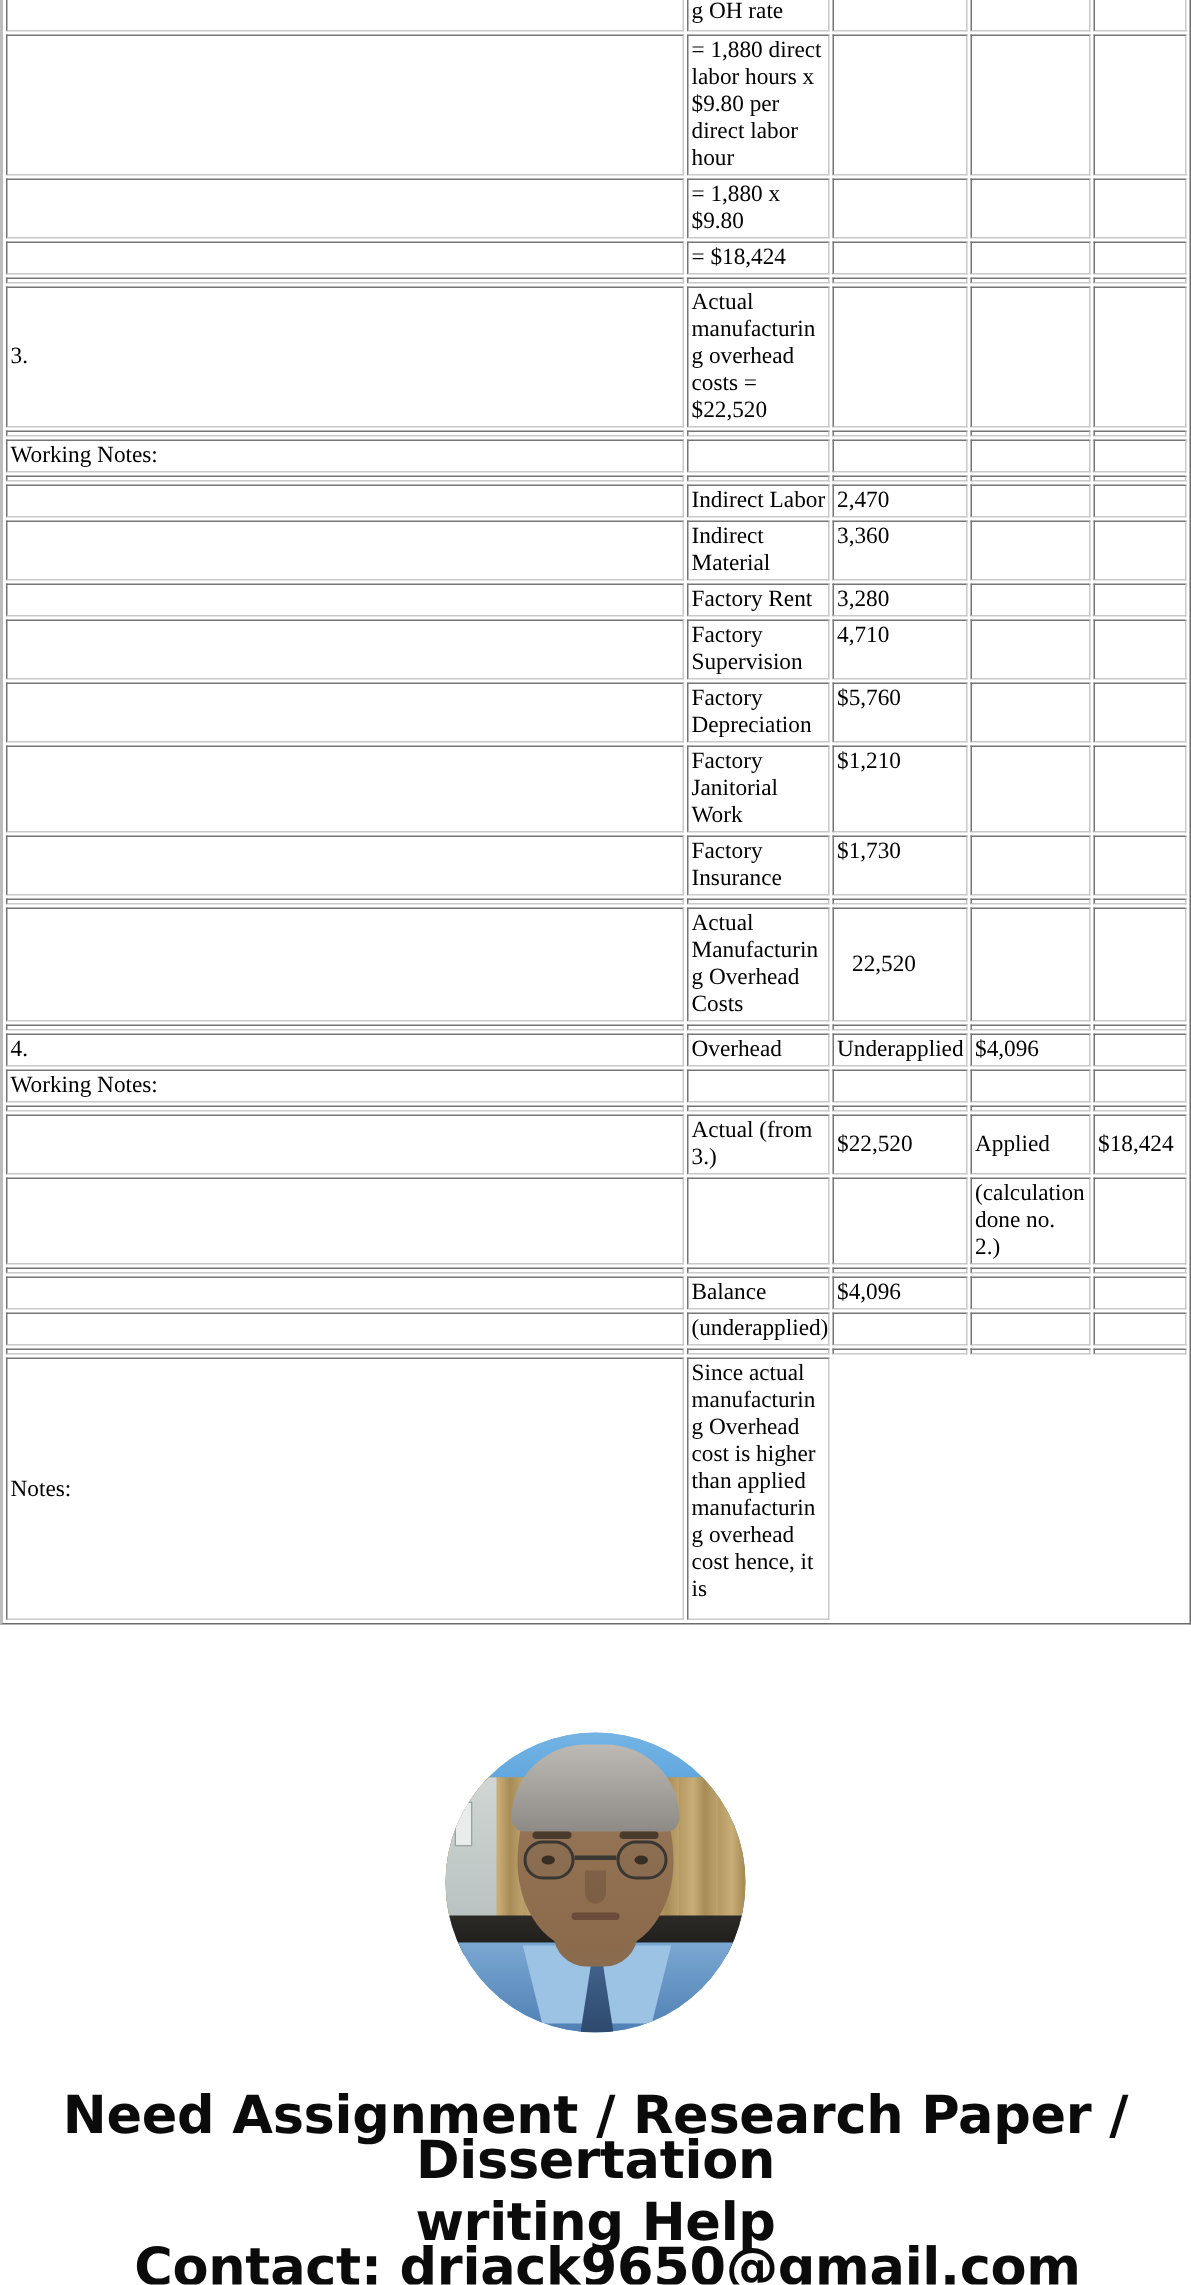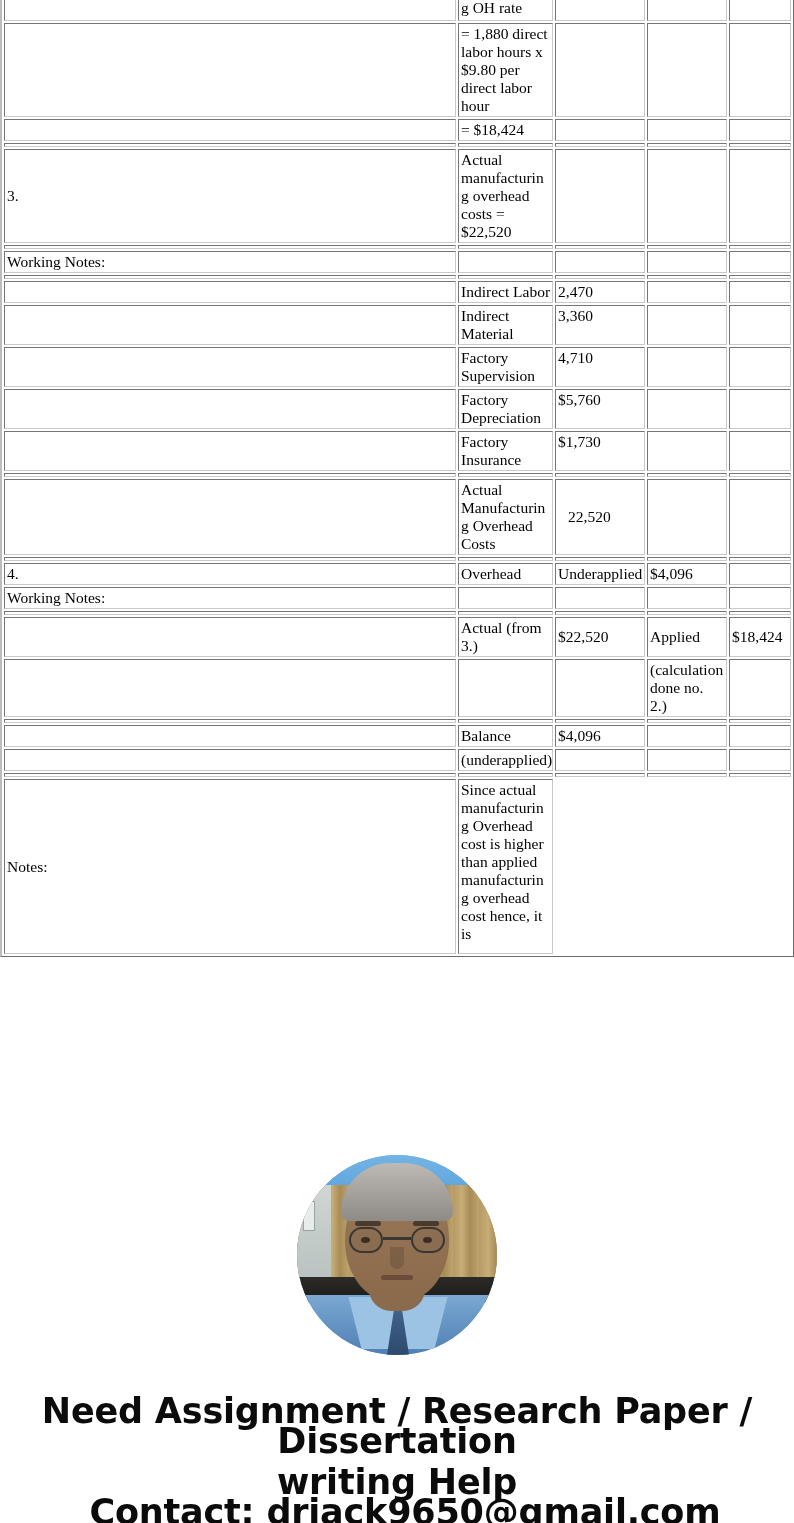--- a/index.html
+++ b/index.html
@@ -211,20 +211,27 @@
         </tr>
 
         <tr>
           <td style="height:90px;"></td>
           <td>= 1,880 direct labor hours x $9.80 per direct labor hour</td>
           <td></td>
           <td></td>
           <td></td>
         </tr>
 
+        <tr>
+          <td></td>
+          <td>= 1,880 x $9.80</td>
+          <td></td>
+          <td></td>
+          <td></td>
+        </tr>
 
         <tr>
           <td></td>
           <td class="num">= $18,424</td>
           <td></td>
           <td></td>
           <td></td>
         </tr>
 
         <tr class="gap-row">
@@ -276,37 +283,51 @@
         </tr>
 
         <tr>
           <td></td>
           <td class="indent">     Indirect Material</td>
           <td>3,360</td>
           <td></td>
           <td></td>
         </tr>
 
+        <tr>
+          <td></td>
+          <td class="indent">      Factory Rent</td>
+          <td>3,280</td>
+          <td></td>
+          <td></td>
+        </tr>
 
         <tr>
           <td></td>
           <td class="indent">      Factory Supervision</td>
           <td>4,710</td>
           <td></td>
           <td></td>
         </tr>
 
         <tr>
           <td></td>
           <td class="indent">      Factory Depreciation</td>
           <td>$5,760</td>
           <td></td>
           <td></td>
         </tr>
 
+        <tr>
+          <td></td>
+          <td class="indent">      Factory Janitorial Work</td>
+          <td>$1,210</td>
+          <td></td>
+          <td></td>
+        </tr>
 
         <tr>
           <td></td>
           <td class="indent">      Factory Insurance</td>
           <td>$1,730</td>
           <td></td>
           <td></td>
         </tr>
 
         <tr class="gap-row">

